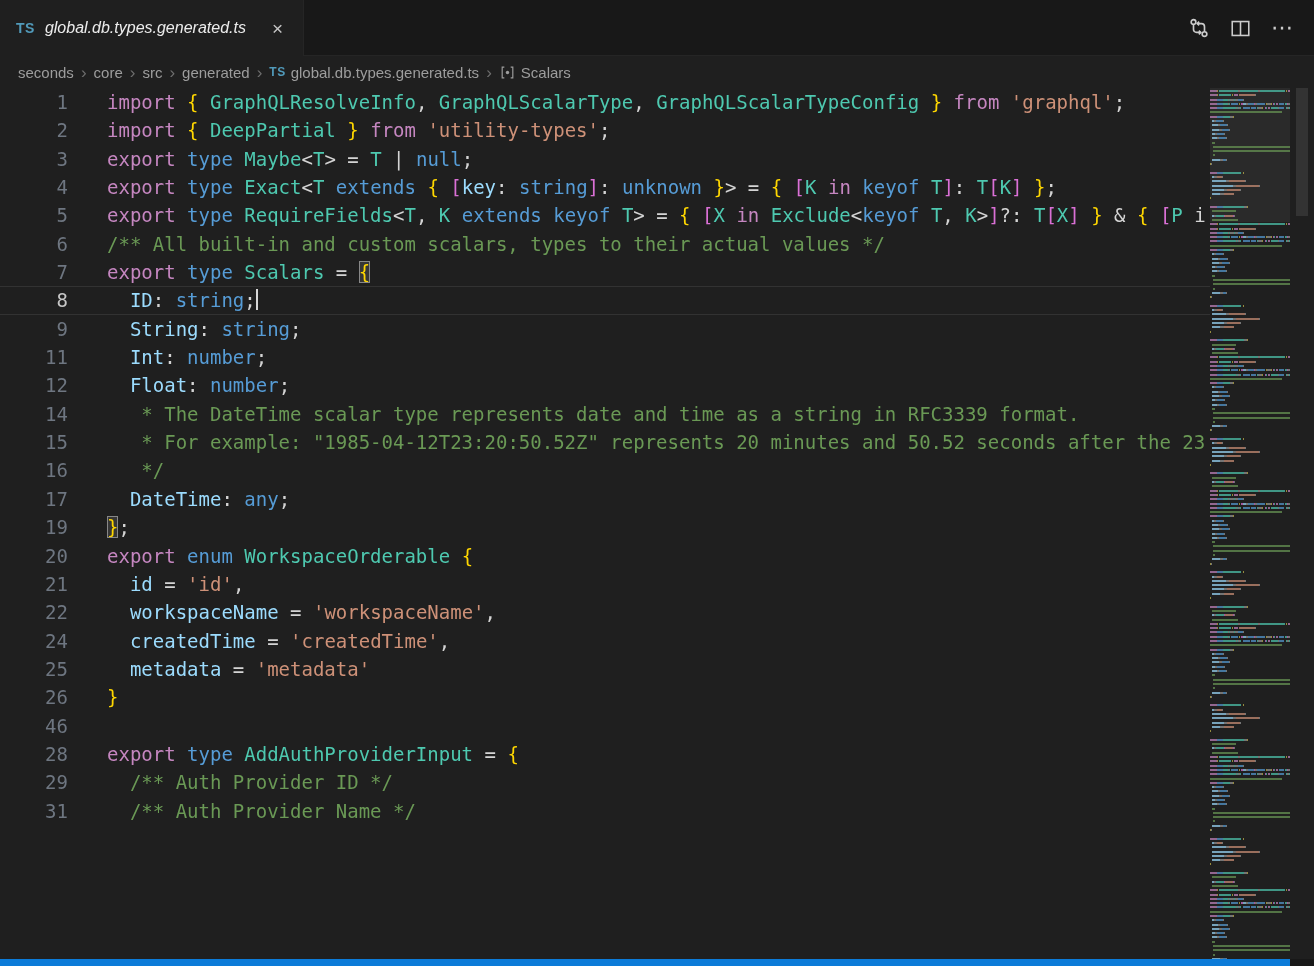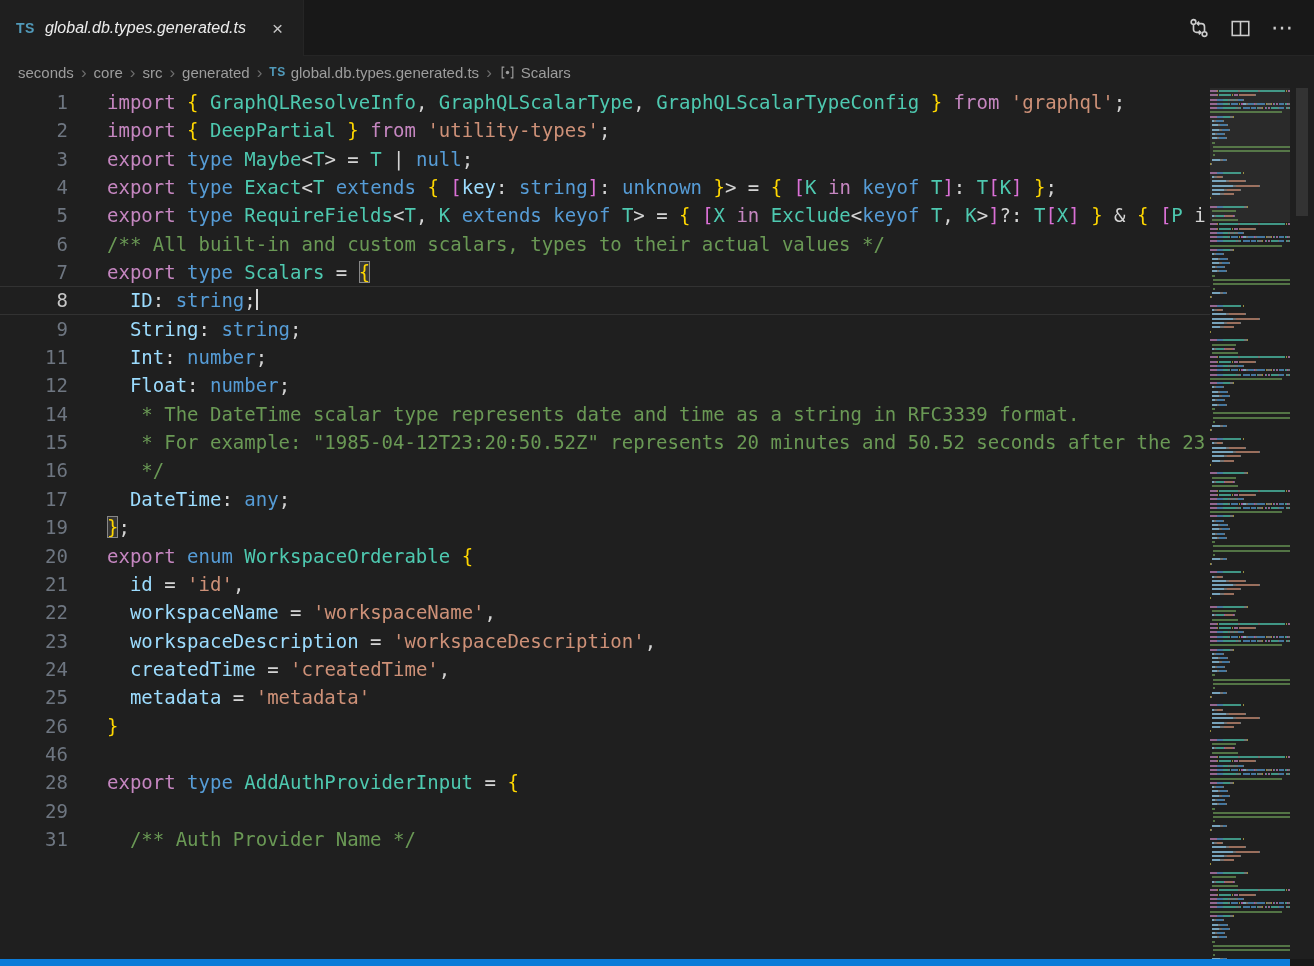--- a/index.html
+++ b/index.html
@@ -192,24 +192,20 @@
         </div>
         <div class="line">
           <div class="ln">21</div>
           <div class="lt"><span class="tk-w">  </span><span class="tk-v">id</span><span class="tk-w"> = </span><span class="tk-s">'id'</span><span class="tk-w">,</span></div>
         </div>
         <div class="line">
           <div class="ln">22</div>
           <div class="lt"><span class="tk-w">  </span><span class="tk-v">workspaceName</span><span class="tk-w"> = </span><span class="tk-s">'workspaceName'</span><span class="tk-w">,</span></div>
         </div>
         <div class="line">
-          <div class="ln">23</div>
-          <div class="lt"><span class="tk-w">  </span><span class="tk-v">workspaceDescription</span><span class="tk-w"> = </span><span class="tk-s">'workspaceDescription'</span><span class="tk-w">,</span></div>
-        </div>
-        <div class="line">
           <div class="ln">24</div>
           <div class="lt"><span class="tk-w">  </span><span class="tk-v">createdTime</span><span class="tk-w"> = </span><span class="tk-s">'createdTime'</span><span class="tk-w">,</span></div>
         </div>
         <div class="line">
           <div class="ln">25</div>
           <div class="lt"><span class="tk-w">  </span><span class="tk-v">metadata</span><span class="tk-w"> = </span><span class="tk-s">'metadata'</span></div>
         </div>
         <div class="line">
           <div class="ln">26</div>
           <div class="lt"><span class="tk-y">}</span></div>
@@ -217,21 +213,21 @@
         <div class="line">
           <div class="ln">46</div>
           <div class="lt"></div>
         </div>
         <div class="line">
           <div class="ln">28</div>
           <div class="lt"><span class="tk-p">export </span><span class="tk-b">type </span><span class="tk-t">AddAuthProviderInput</span><span class="tk-w"> = </span><span class="tk-y">{</span></div>
         </div>
         <div class="line">
           <div class="ln">29</div>
-          <div class="lt"><span class="tk-w">  </span></div>
+          <div class="lt"><span class="tk-w">  </span><span class="tk-c">/** Auth Provider ID */</span></div>
         </div>
         <div class="line">
           <div class="ln">31</div>
           <div class="lt"><span class="tk-w">  </span><span class="tk-c">/** Auth Provider Name */</span></div>
         </div>
       </div>
     <div class="minimap">
       <div class="mm-slider"></div>
       <div id="minimap-lines">
           <div class="mm-row"><span class="mm-seg mm-p" style="width: 7.35px;"></span><span class="mm-seg mm-y" style="width: 1.05px;"></span><span class="mm-seg" style="width: 1.05px;"></span><span class="mm-seg mm-t" style="width: 18.9px;"></span><span class="mm-seg mm-w" style="width: 2.1px;"></span><span class="mm-seg mm-t" style="width: 17.85px;"></span><span class="mm-seg mm-w" style="width: 2.1px;"></span><span class="mm-seg mm-t" style="width: 24.15px;"></span><span class="mm-seg" style="width: 1.05px;"></span><span class="mm-seg mm-y" style="width: 1.05px;"></span><span class="mm-seg" style="width: 1.05px;"></span><span class="mm-seg mm-p" style="width: 4.2px;"></span></div>

